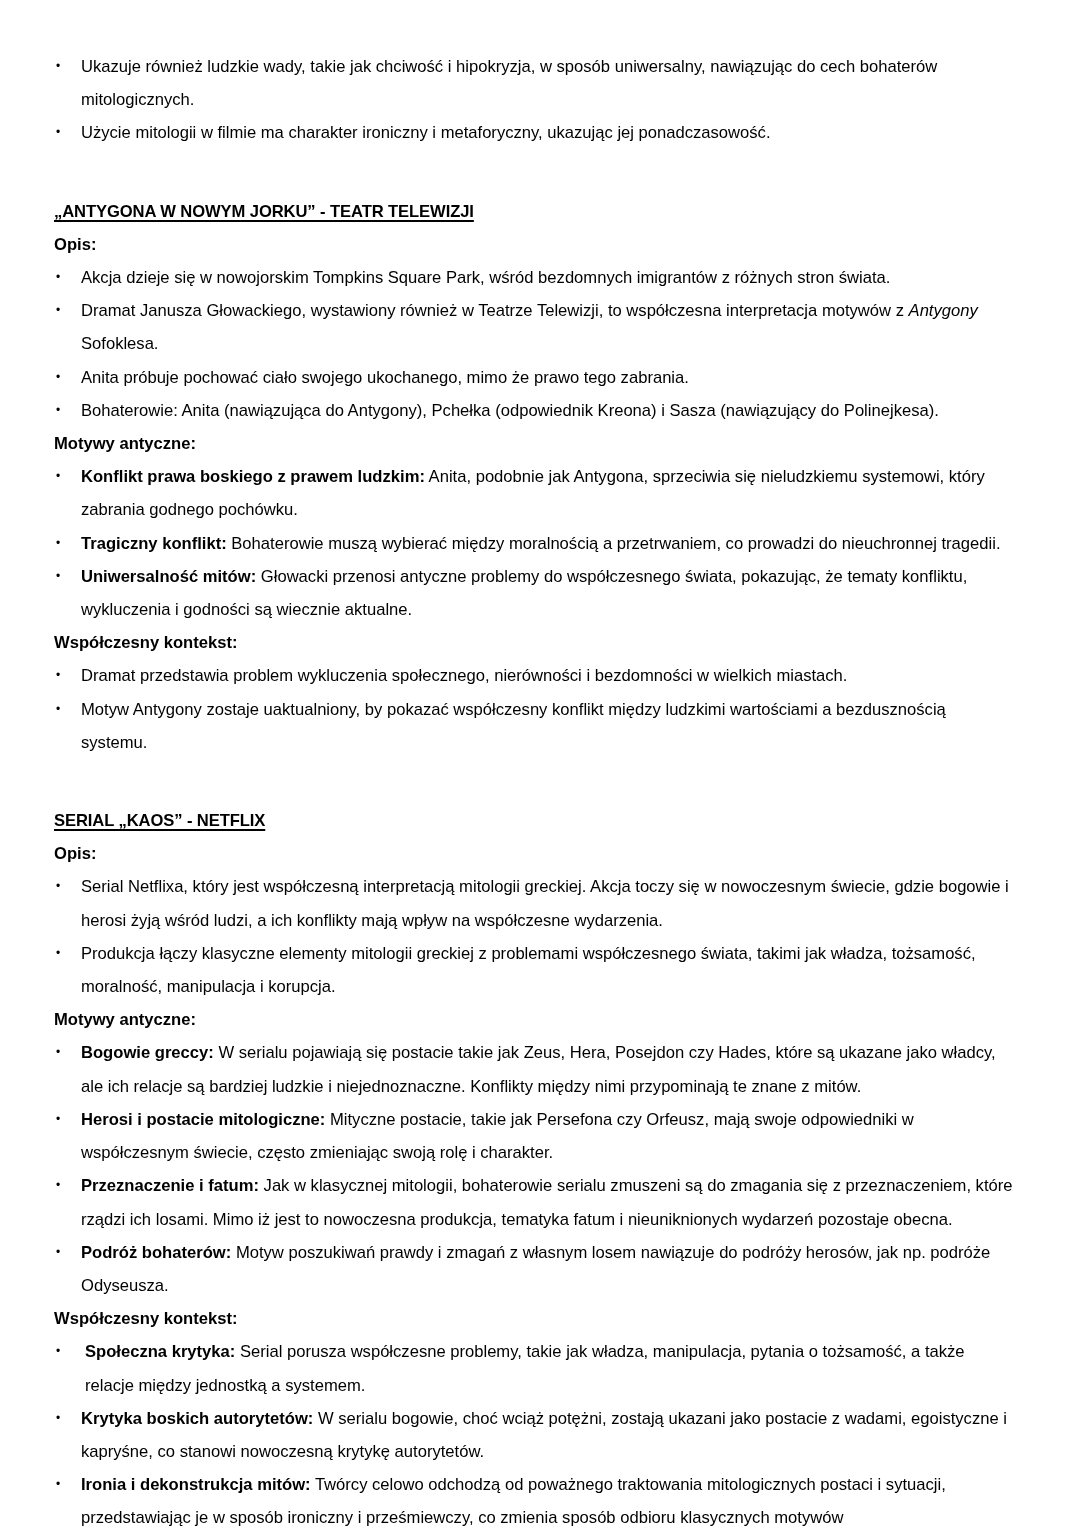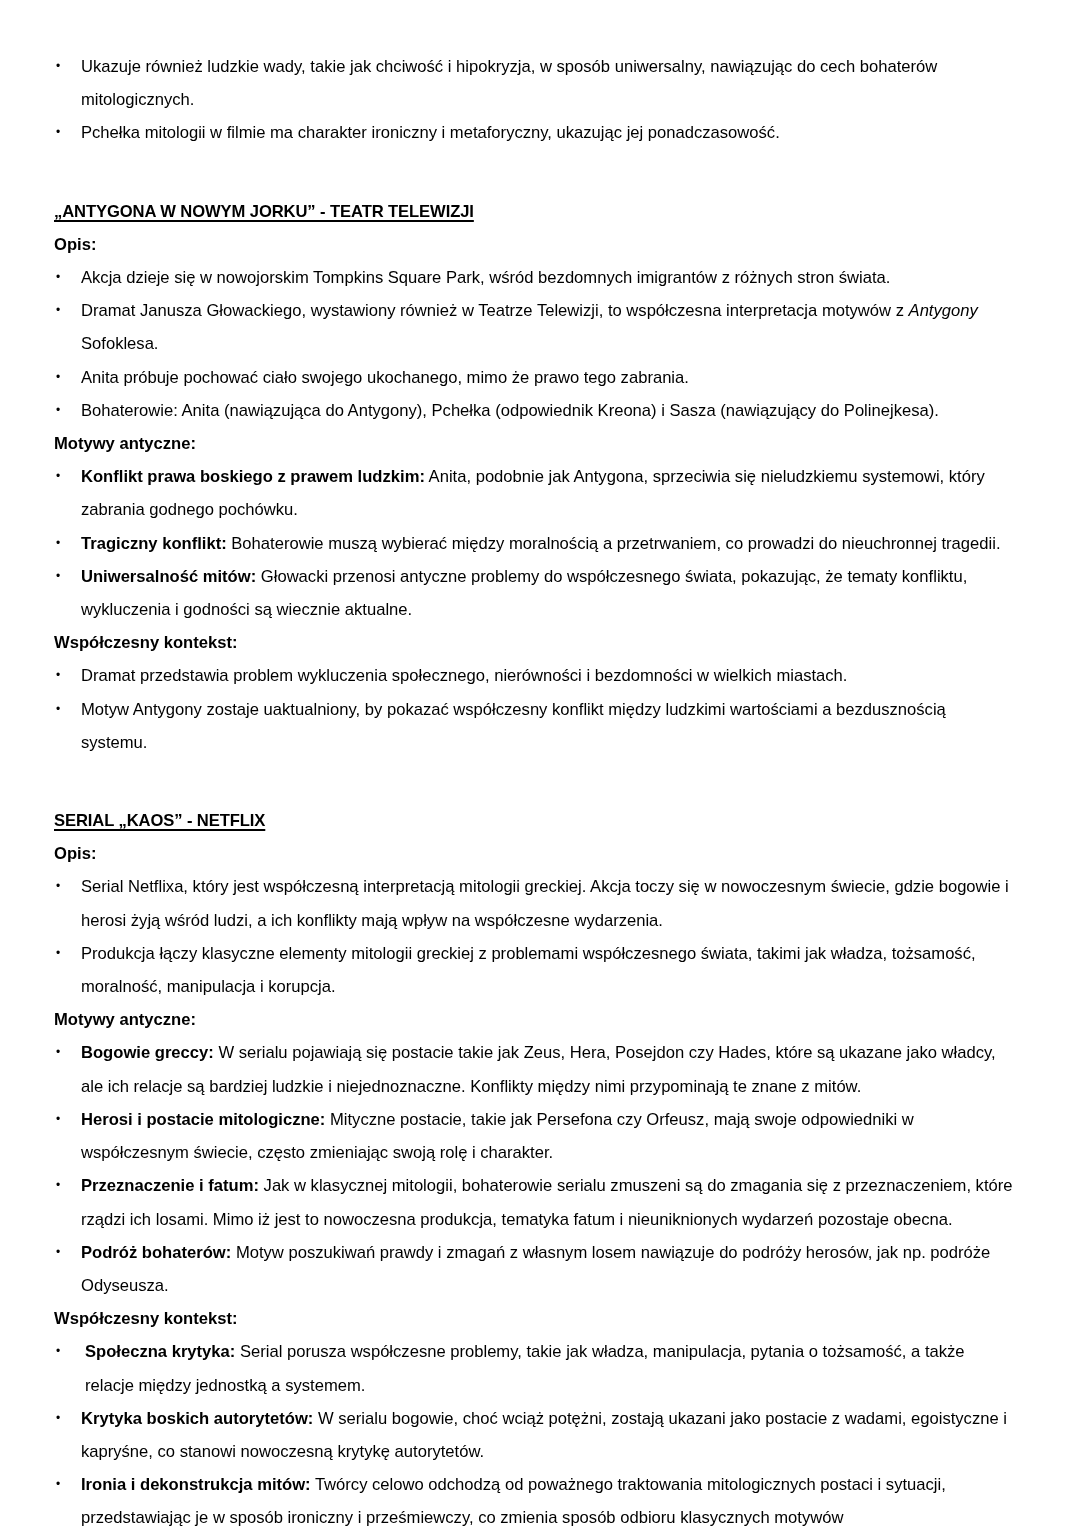--- a/index.html
+++ b/index.html
@@ -75,21 +75,21 @@
   
   ul.bl > li.extra-indent { padding-left: 31px; }
 </style>
 </head>
 <body>
 
 <div class="page">
   <div class="doc" id="doc-root">
       <ul class="bl">
         <li><span>Ukazuje również ludzkie wady, takie jak chciwość i hipokryzja, w sposób uniwersalny, nawiązując do cech bohaterów mitologicznych.</span></li>
-        <li><span>Pchełka mitologii w filmie ma charakter ironiczny i metaforyczny, ukazując jej ponadczasowość.</span></li>
+        <li><span>Użycie mitologii w filmie ma charakter ironiczny i metaforyczny, ukazując jej ponadczasowość.</span></li>
       </ul>
       <div class="gap-section"></div>
       <div class="section-heading"><span class="u">„ANTYGONA W NOWYM JORKU” - TEATR TELEWIZJI</span></div>
       <div class="sub-heading">Opis:</div>
       <ul class="bl">
         <li class=""><span>Akcja dzieje się w nowojorskim Tompkins Square Park, wśród bezdomnych imigrantów z różnych stron świata.</span></li>
         <li class=""><span>Dramat Janusza Głowackiego, wystawiony również w Teatrze Telewizji, to współczesna interpretacja motywów z </span><span class="i">Antygony</span><span> Sofoklesa.</span></li>
         <li class=""><span>Anita próbuje pochować ciało swojego ukochanego, mimo że prawo tego zabrania.</span></li>
         <li class=""><span>Bohaterowie: Anita (nawiązująca do Antygony), Pchełka (odpowiednik Kreona) i Sasza (nawiązujący do Polinejkesa).</span></li>
       </ul>

